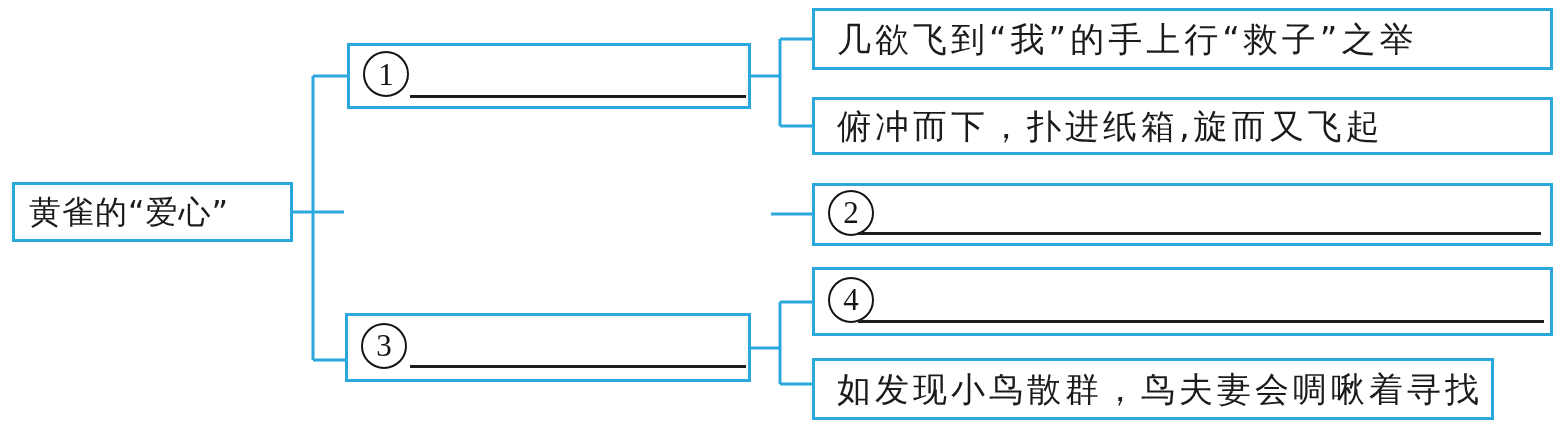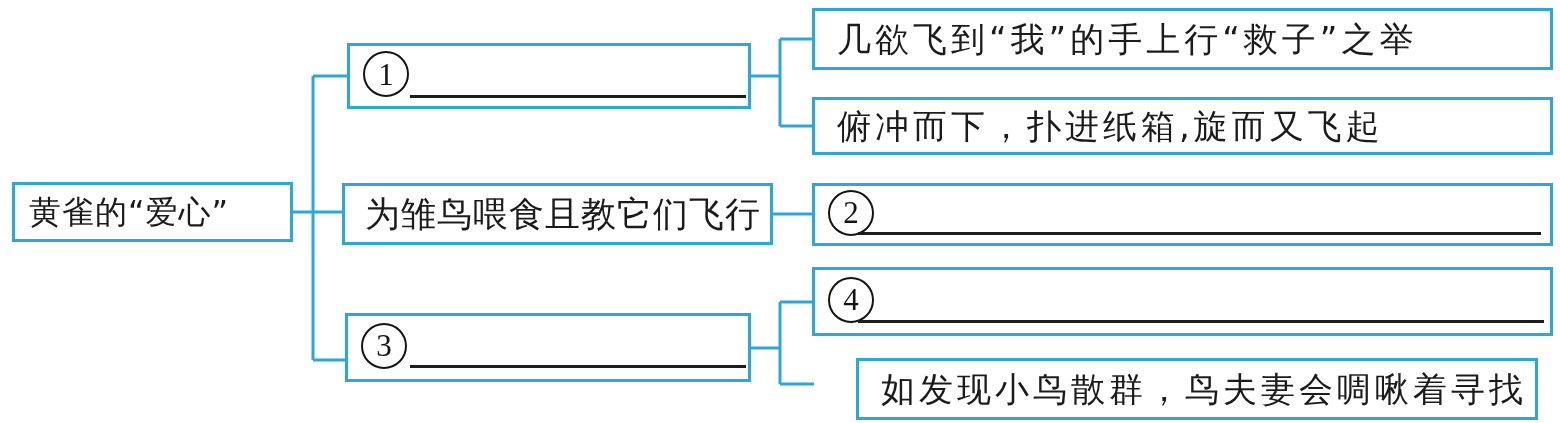--- a/index.html
+++ b/index.html
@@ -103,23 +103,20 @@
 
   <div class="box root-box" style="left:12px; top:182px; width:281px; height:60px;">
     <span class="label">黄雀的“爱心”</span>
   </div>
 
   <div class="box" style="left:347px; top:43px; width:404px; height:66px;">
     <span class="circ">1</span>
     <span class="blank-line" style="left:60px; bottom:8px; width:336px;"></span>
   </div>
 
-  <div class="box mid-box" style="left:342px; top:183px; width:431px; height:62px;">
-    <span class="label">为雏鸟喂食且教它们飞行</span>
-  </div>
 
   <div class="box" style="left:345px; top:313px; width:406px; height:69px;">
     <span class="circ">3</span>
     <span class="blank-line" style="left:62px; bottom:11px; width:336px;"></span>
   </div>
 
   <div class="box leaf-box" style="left:812px; top:97px; width:741px; height:58px;">
     <span class="label">俯冲而下，扑进纸箱,旋而又飞起</span>
   </div>
 
@@ -130,17 +127,17 @@
   <div class="box" style="left:812px; top:183px; width:741px; height:63px;">
     <span class="circ">2</span>
     <span class="blank-line" style="left:43px; bottom:8px; width:683px;"></span>
   </div>
 
   <div class="box" style="left:812px; top:267px; width:741px; height:69px;">
     <span class="circ">4</span>
     <span class="blank-line" style="left:43px; bottom:10px; width:686px;"></span>
   </div>
 
-  <div class="box leaf-box" style="left:812px; top:358px; width:682px; height:62px;margin-left:44px;">
+  <div class="box leaf-box" style="left:812px; top:358px; width:682px; height:62px;">
     <span class="label">如发现小鸟散群，鸟夫妻会啁啾着寻找</span>
   </div>
 
 </div>
 
 </body></html>

